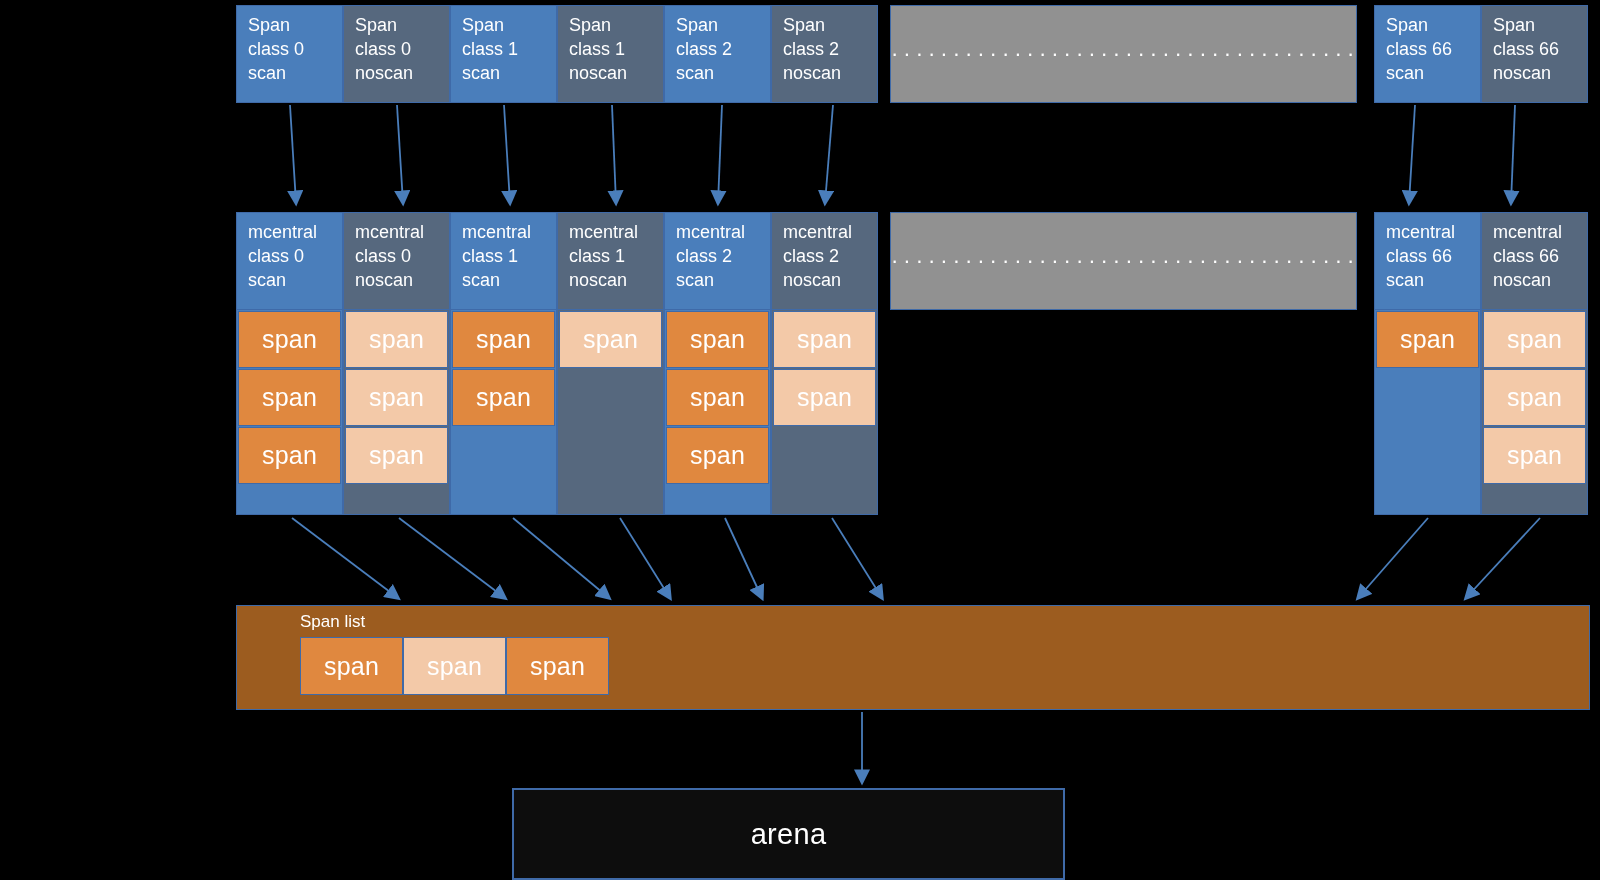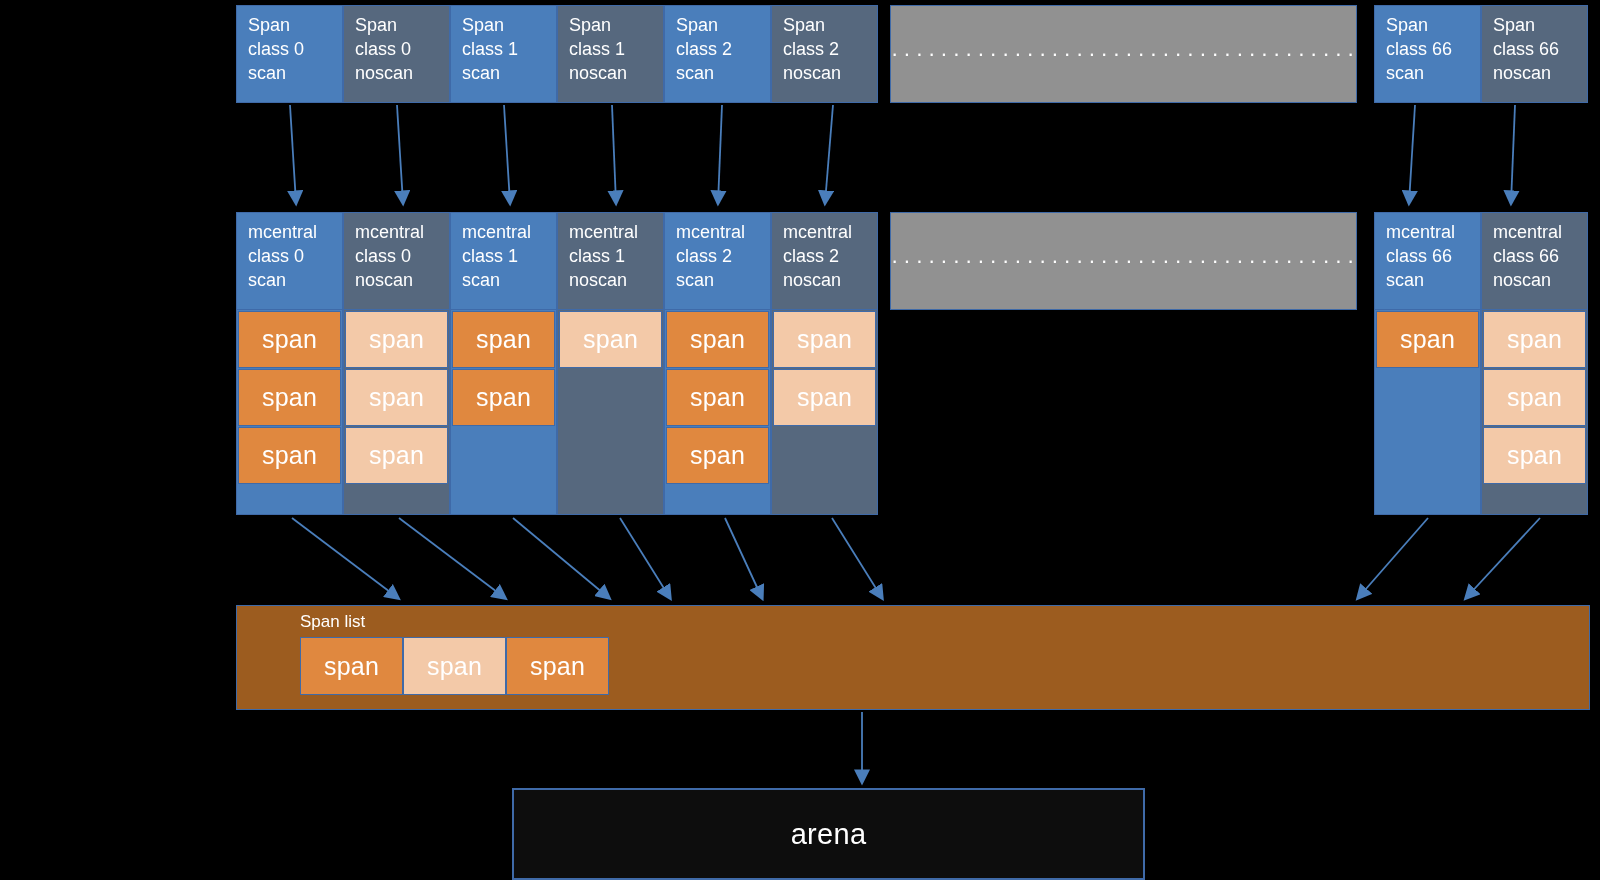--- a/index.html
+++ b/index.html
@@ -223,21 +223,21 @@
   <div class="box sp-scan" style="left:300px;top:637px;width:103px;height:58px;">
       <span class="span-label">span</span>
     </div>
   <div class="box sp-noscan" style="left:403px;top:637px;width:103px;height:58px;">
       <span class="span-label">span</span>
     </div>
   <div class="box sp-scan" style="left:506px;top:637px;width:103px;height:58px;">
       <span class="span-label">span</span>
     </div>
 
-  <div class="box arena" style="left:512px;top:788px;width:633px;height:92px;border-width:2px;">
+  <div class="box arena" style="left:512px;top:788px;width:553px;height:92px;border-width:2px;">
     <span class="arena-label">arena</span>
   </div>
 
   <svg class="arrows" viewBox="0 0 1600 880">
     <defs>
       <marker id="ah" markerWidth="9" markerHeight="9" refX="7" refY="4.5" orient="auto">
         <path d="M0,0 L9,4.5 L0,9 Z" fill="#4a7ebb"></path>
       </marker>
     </defs>
     <g stroke="#4a7ebb" stroke-width="1.8" fill="none" marker-end="url(#ah)">

